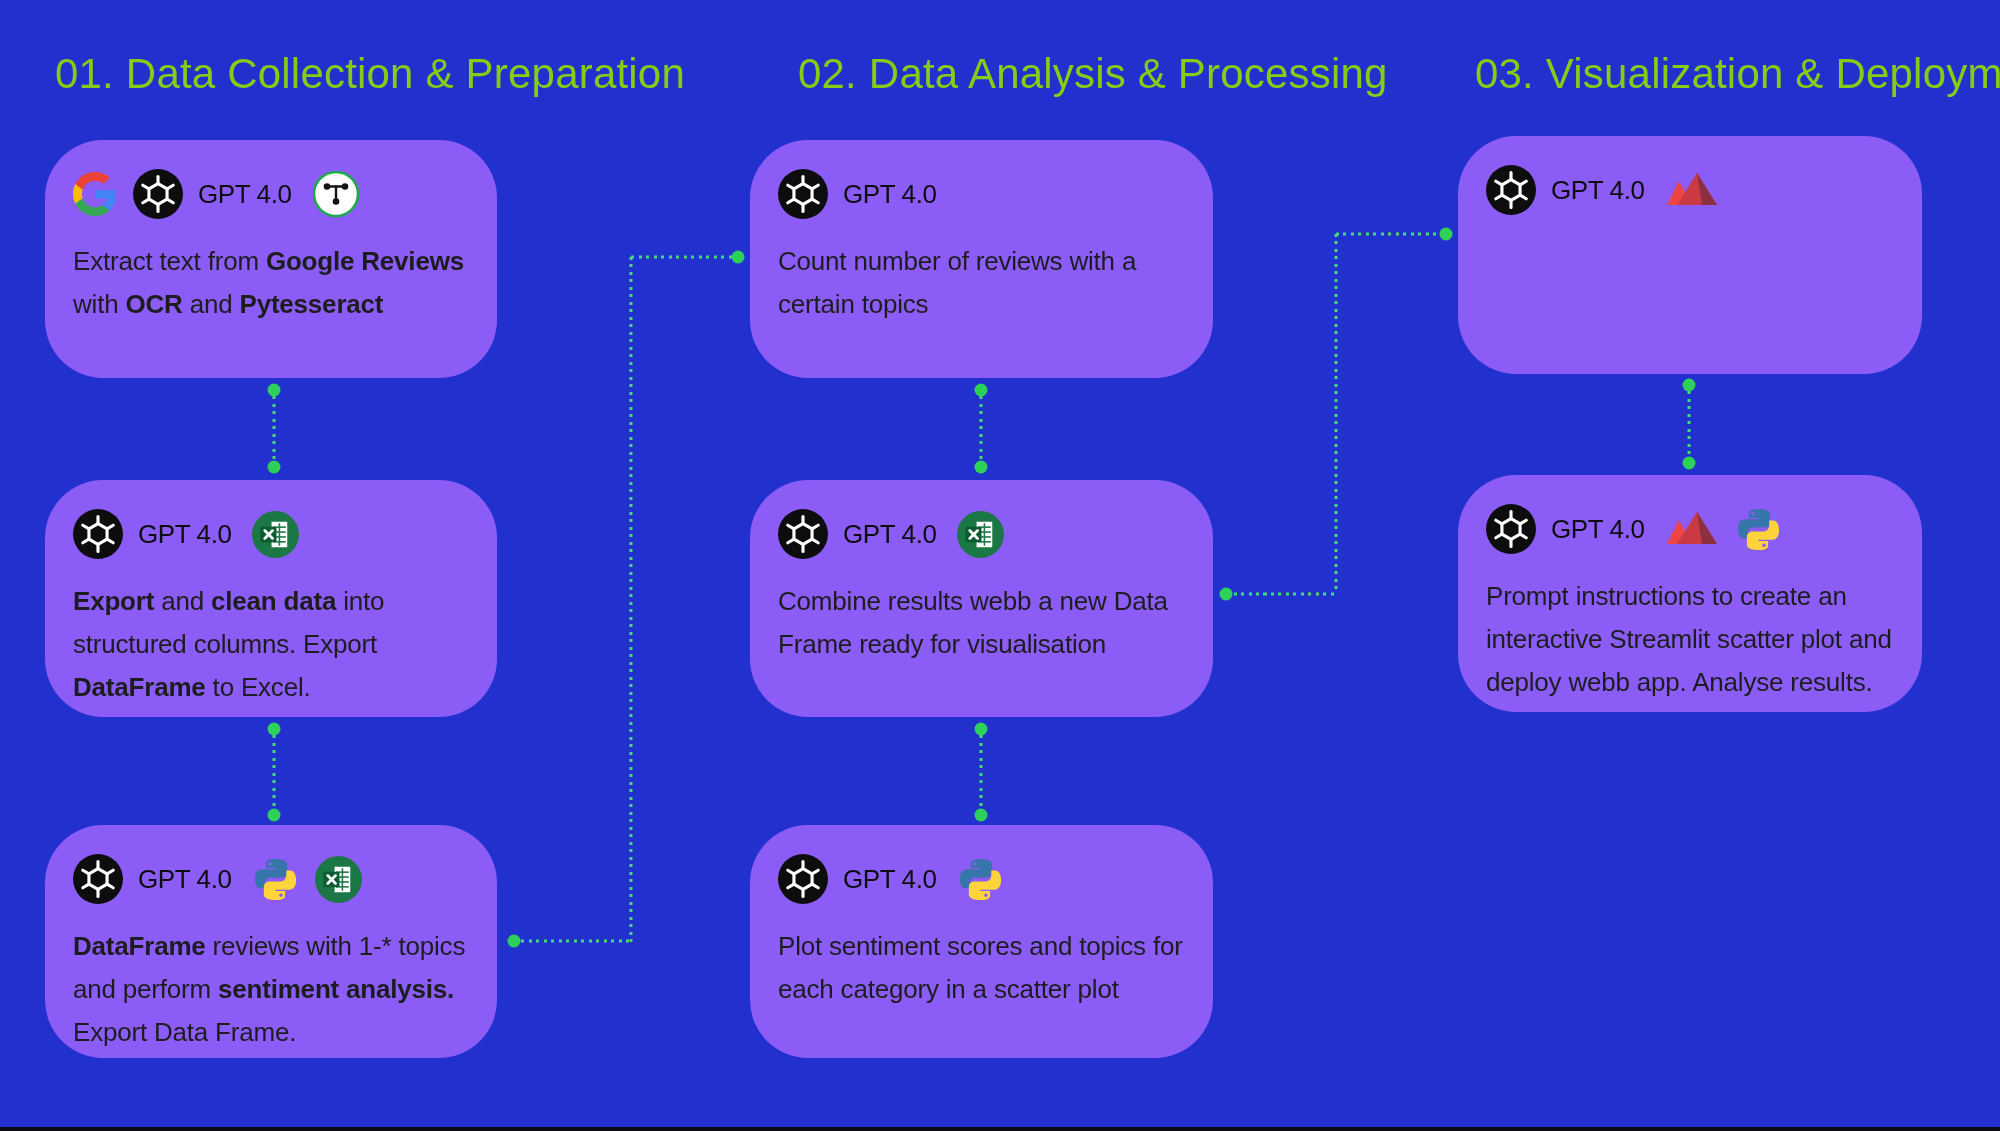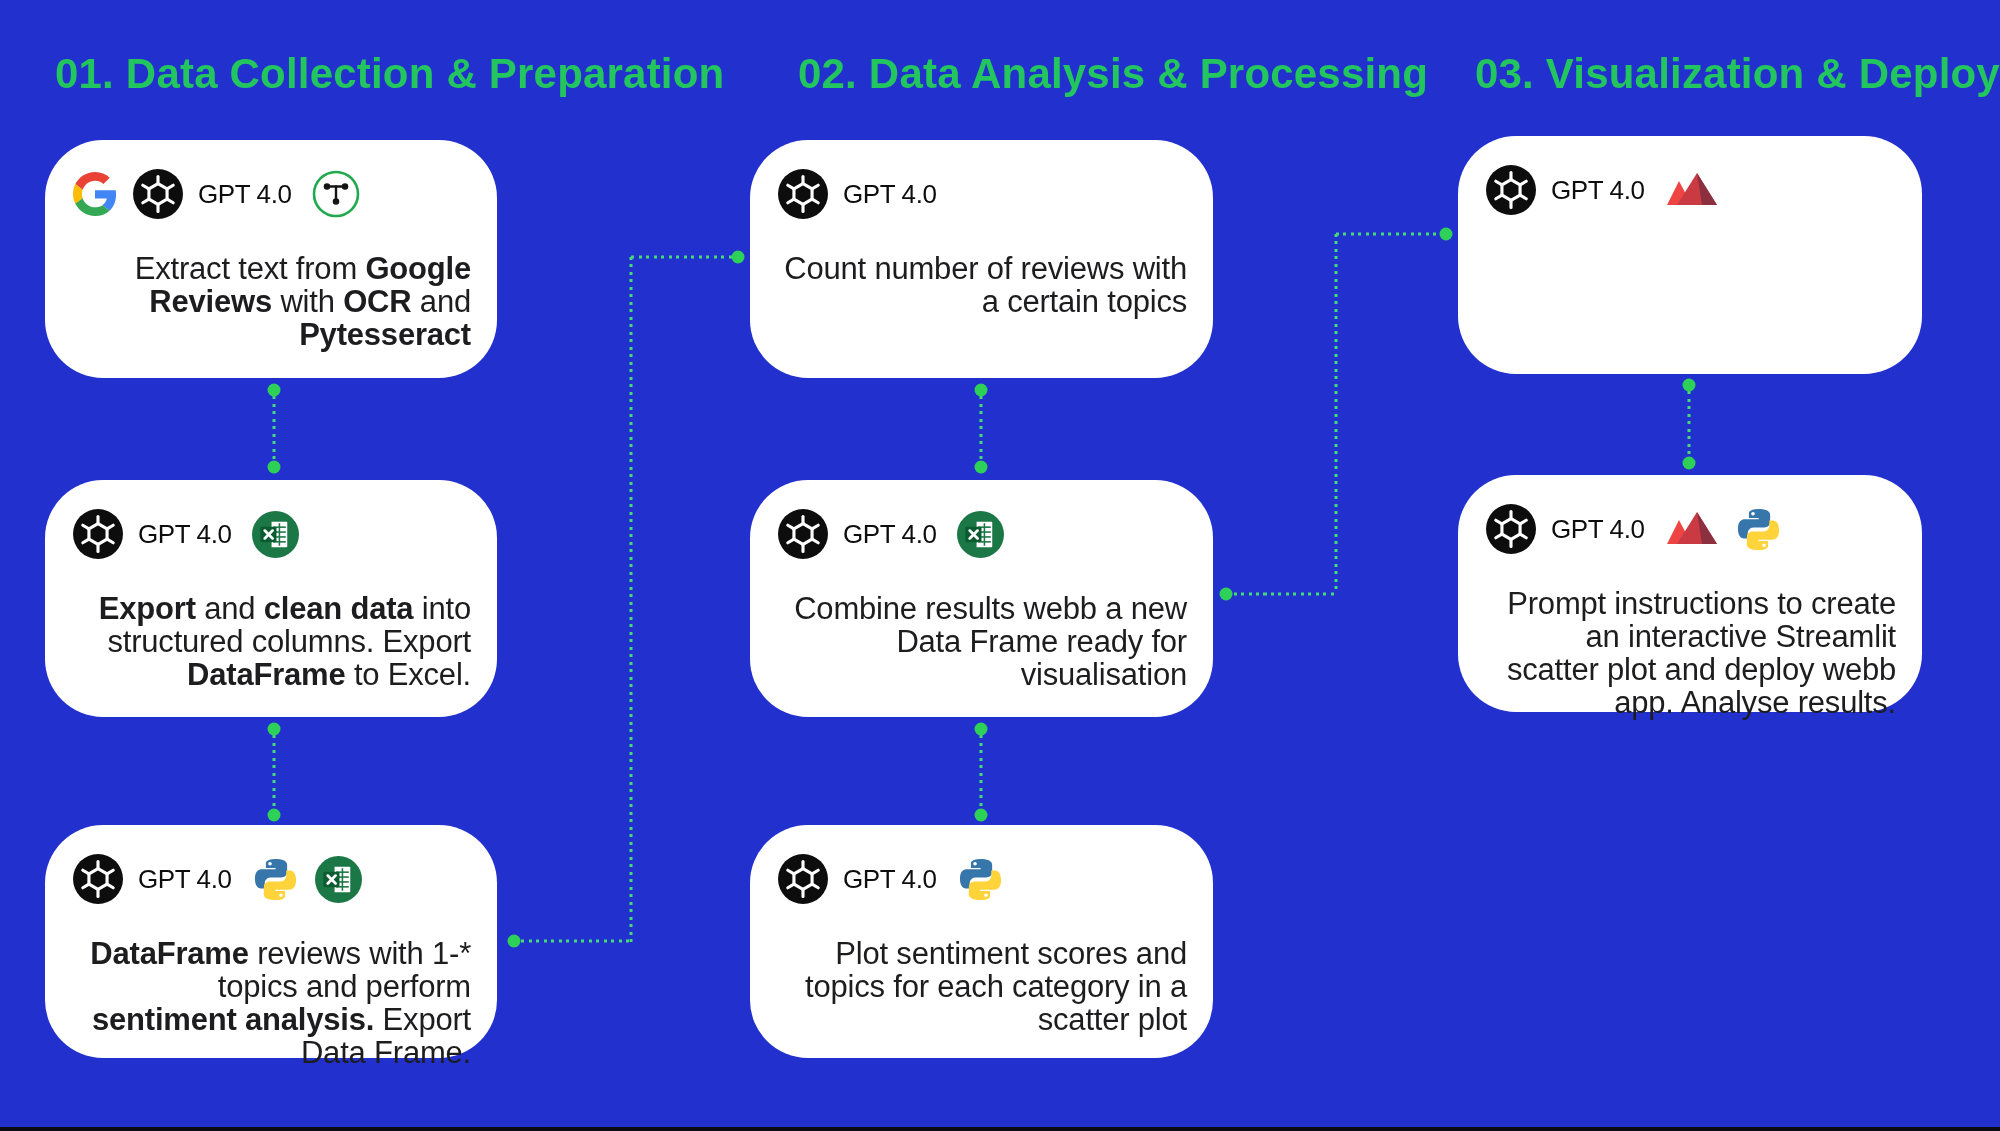--- a/index.html
+++ b/index.html
@@ -2,39 +2,39 @@
 <html><head>
 <meta charset="utf-8">
 <style>
   html,body{margin:0;padding:0;background:#111;}
   .stage{
     position:relative;width:2000px;height:1131px;overflow:hidden;
     background:#2231ce;
     font-family:"Liberation Sans","DejaVu Sans",sans-serif;
   }
   .col-title{
-    position:absolute;top:50px;color:#22c55e;font-size:42px;font-weight:700;
+    position:absolute;top:50px;color:#84cc16;font-size:42px;font-weight:400;
     letter-spacing:0.2px;white-space:nowrap;
   }
   .card{
-    position:absolute;background:#ffffff;border-radius:58px;
-    padding:28px 26px 0 28px;box-sizing:border-box;text-align:right;
+    position:absolute;background:#8b5cf6;border-radius:58px;
+    padding:28px 26px 0 28px;box-sizing:border-box;
   }
   .icon-row{display:flex;align-items:center;height:52px;gap:16px;}
   .icon{display:inline-flex;align-items:center;justify-content:center;flex:0 0 auto;}
   .icon svg{width:100%;height:100%;display:block;}
   .icon-google{width:44px;height:44px;}
   .icon-openai{width:50px;height:50px;}
   .icon-text-extract{width:48px;height:48px;}
   .icon-excel{width:47px;height:47px;}
   .icon-python{width:47px;height:47px;}
   .icon-streamlit{width:54px;height:44px;}
   .gpt-label{font-size:26px;color:#0d0d0d;font-weight:500;letter-spacing:-0.4px;margin:0 4px 0 -1px;}
   .card-text{
-    margin-top:32px;font-size:31px;line-height:33px;color:#1d1d1f;
+    margin-top:20px;font-size:26px;line-height:43px;color:#1d1d1f;
     letter-spacing:-0.2px;font-weight:400;
   }
   .card-text b{font-weight:700;}
   .vline{position:absolute;width:3px;transform:translateX(-50%);
     background-image:repeating-linear-gradient(to bottom,#45da78 0 3px,transparent 3px 7.5px);}
   .hline{position:absolute;height:3px;transform:translateY(-50%);
     background-image:repeating-linear-gradient(to right,#45da78 0 3px,transparent 3px 7.5px);}
   .dot{position:absolute;width:13px;height:13px;border-radius:50%;background:#2ed158;
     transform:translate(-50%,-50%);}
   .letterbox{position:absolute;left:0;bottom:0;width:100%;height:4px;background:#0b0b16;}

